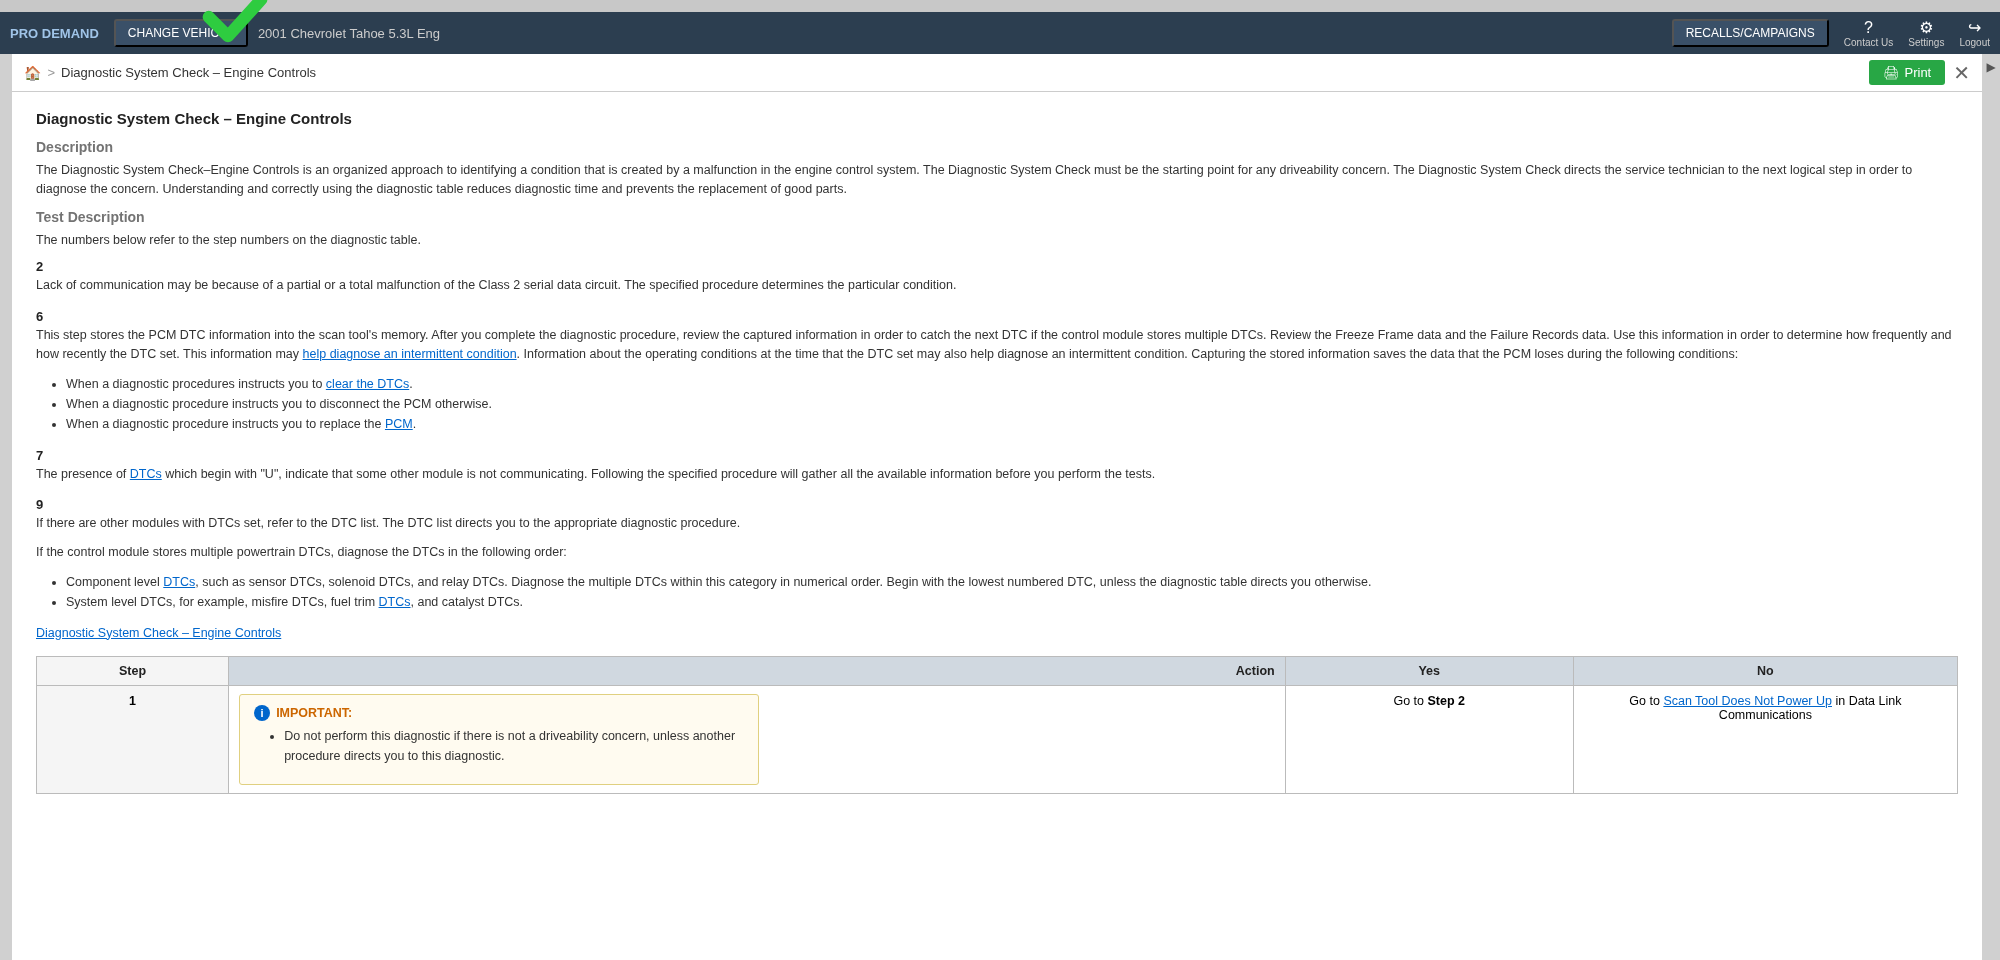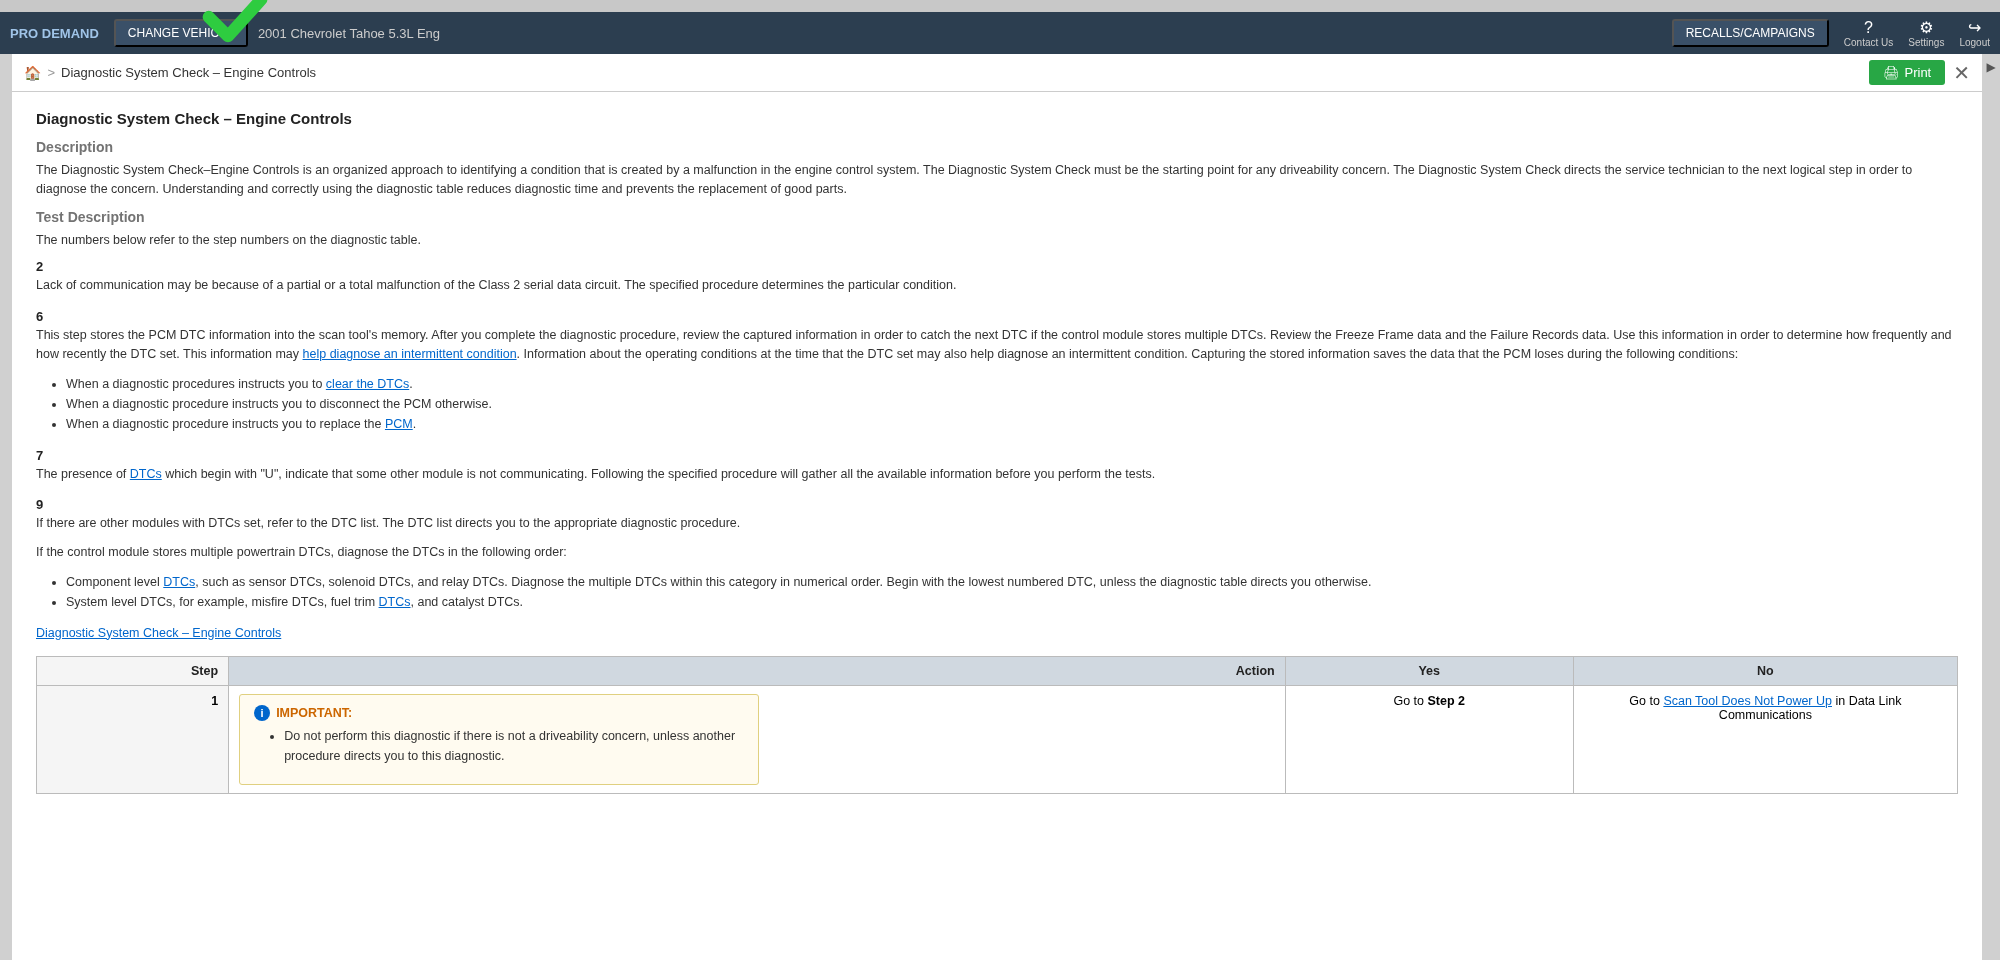--- a/index.html
+++ b/index.html
@@ -209,21 +209,21 @@
       text-align: right;
       font-weight: bold;
       color: #222;
     }
     .diag-table td {
       border: 1px solid #bbb;
       padding: 8px 10px;
       vertical-align: top;
     }
     .diag-table .step-cell {
-      text-align: right;
+      text-align: center;
       width: 60px;
       background: #f5f5f5;
       font-weight: bold;
     }
     .diag-table .action-cell {
       width: 55%;
     }
     .diag-table .yes-cell {
       text-align: center;
       width: 15%;

